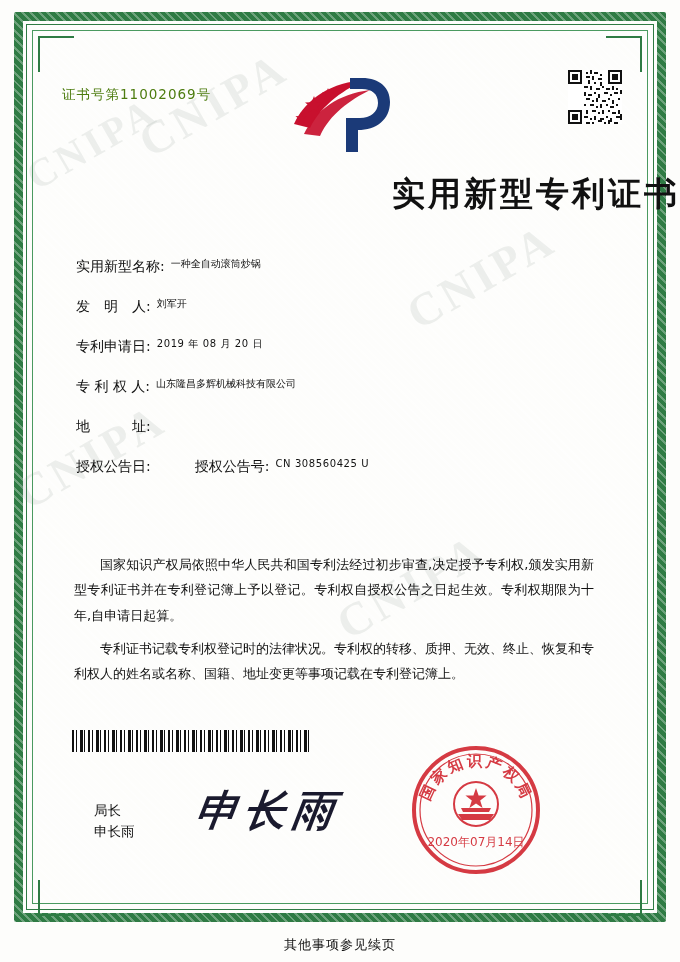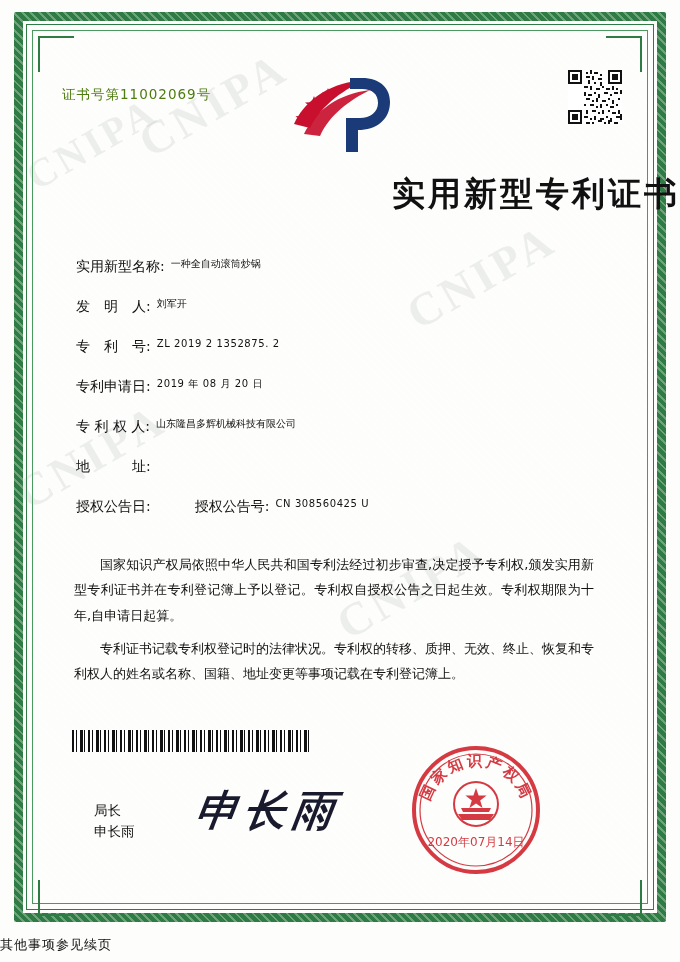--- a/index.html
+++ b/index.html
@@ -230,20 +230,21 @@
     position: absolute;
     left: 0; right: 0; top: 898px;
     text-align: center;
     font-size: 12px;
     color: #111;
   }
 
   .footer-note {
     position: absolute;
     left: 0; right: 0; top: 936px;
+    text-align: center;
     font-size: 13px;
     color: #111;
     letter-spacing: 1px;
   }
 </style>
 </head>
 <body>
 
 <div class="page">
 
@@ -367,24 +368,20 @@
   <div class="fields">
     <div class="row">
       <span class="label">实用新型名称:</span>
       <span class="value">一种全自动滚筒炒锅</span>
     </div>
     <div class="row">
       <span class="label">发　明　人:</span>
       <span class="value">刘军开</span>
     </div>
     <div class="row">
-      <span class="label">专　利　号:</span>
-      <span class="value num">ZL 2019 2 1352875. 2</span>
-    </div>
-    <div class="row">
       <span class="label">专利申请日:</span>
       <span class="value num">2019 年 08 月 20 日</span>
     </div>
     <div class="row">
       <span class="label">专 利 权 人:</span>
       <span class="value">山东隆昌多辉机械科技有限公司</span>
     </div>
 
     <div class="row">
       <span class="label">地　　　址:</span>

